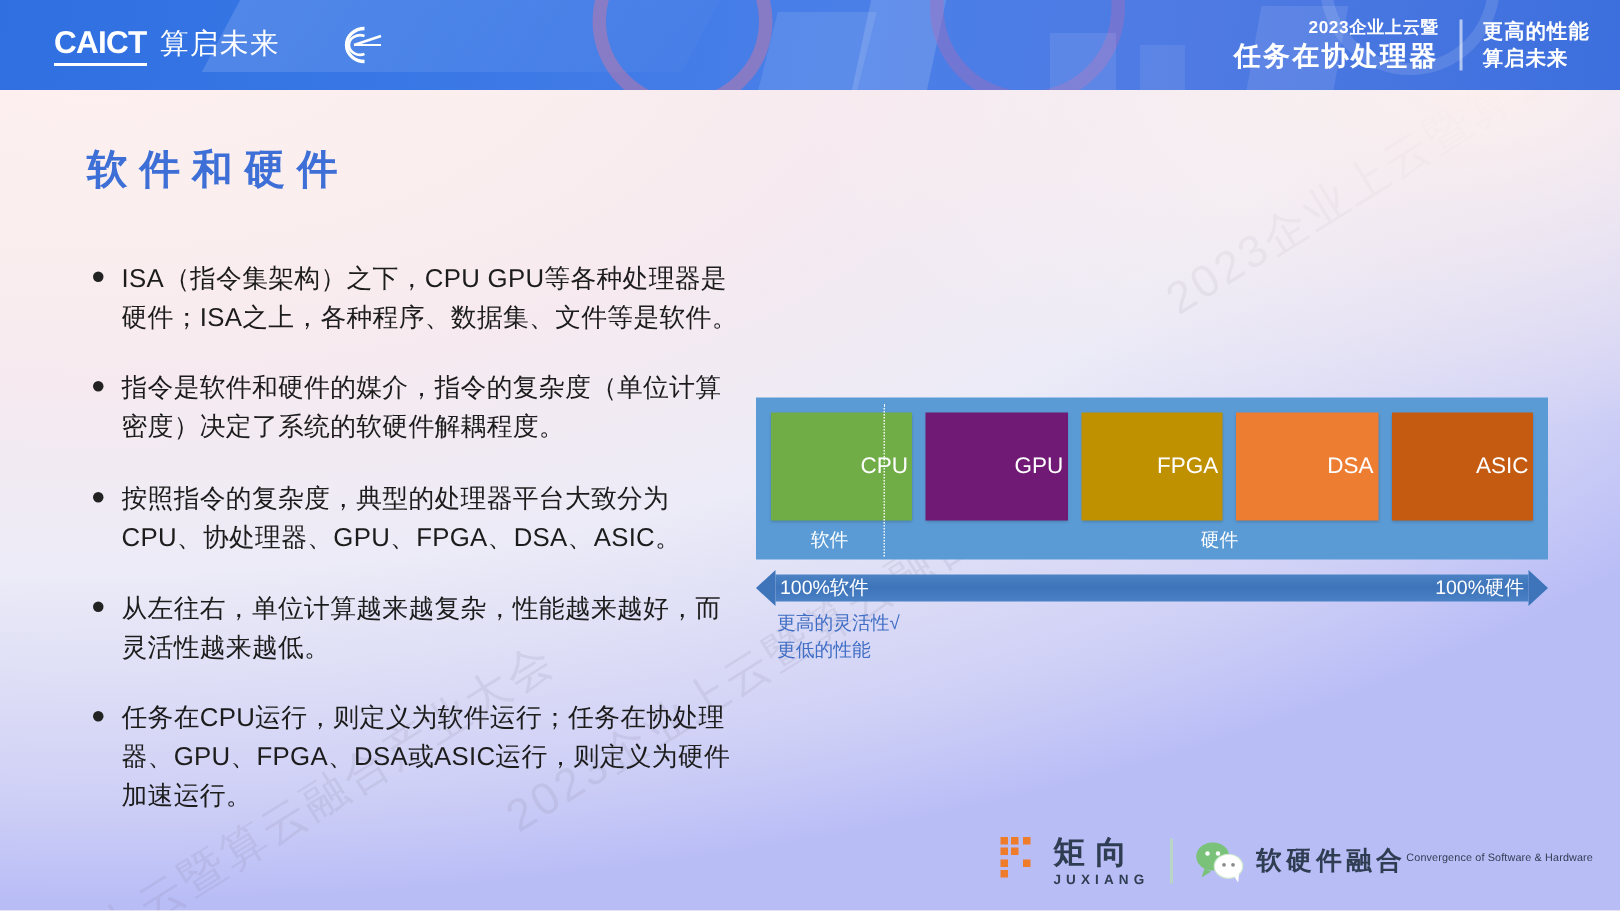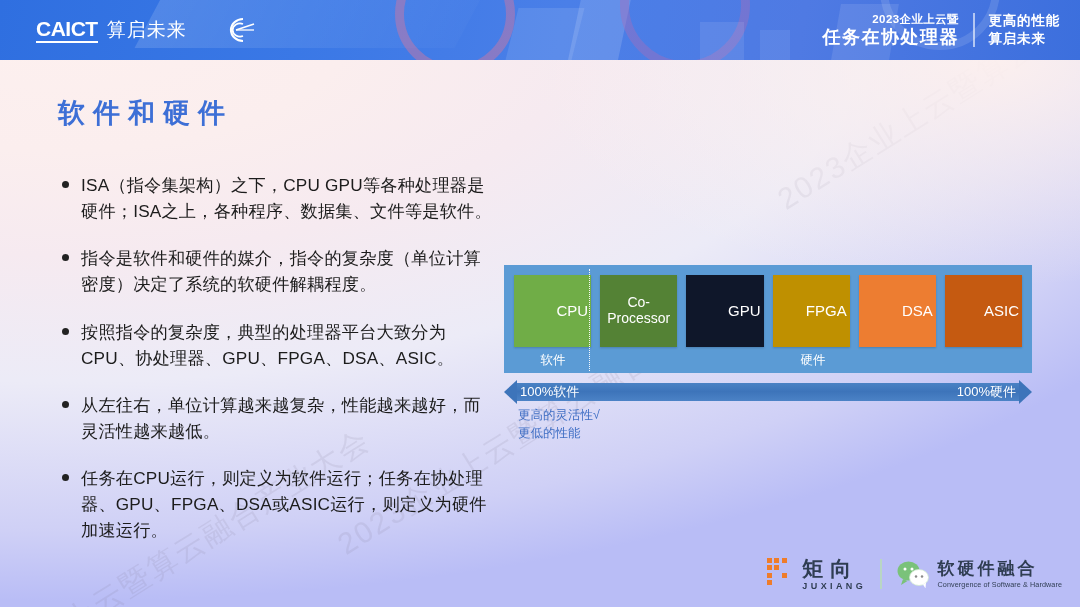--- a/index.html
+++ b/index.html
@@ -175,21 +175,21 @@
   .jx{ display:flex; gap:8px; }
   .jx-grid{ display:grid; grid-template-columns:repeat(4,5px); grid-template-rows:repeat(4,5px); gap:2.5px; }
   .jx-grid i{ display:block; width:5px; height:5px; background:#ef7c2a; }
   .jx-grid i.off{ background:transparent; }
   .jx-txt{ display:flex; flex-direction:column; line-height:1; }
   .jx-cn{ font-size:21px; font-weight:bold; color:#2f3d52; letter-spacing:7px; }
   .jx-en{ font-size:9px; font-weight:bold; color:#2f3d52; letter-spacing:3.4px; margin-top:3px; }
   .f-div{ width:1.4px; height:30px; background:#b9d6c4; }
   .wechat{ display:flex; align-items:center; gap:8px; }
   .wx-icon{ width:34px; height:28px; }
-  .sh-txt{ display:flex; flex-direction:column; line-height:1.05;}
+  .sh-txt{ display:flex; flex-direction:row; line-height:1.05;}
   .sh-cn{ font-size:17px; font-weight:bold; color:#2f3d52; letter-spacing:3px;}
   .sh-en{ font-size:7.2px; color:#2f3d52; letter-spacing:.1px; margin-top:3px;}
 </style>
 </head>
 <body>
 
 <div id="slide">
 
   <div class="wm wm1">2023企业上云暨算云融合产业大会</div>
   <div class="wm wm2">2023企业上云暨算云融合产业大会</div>
@@ -259,24 +259,21 @@
     </div>
   </div>
 
   <div id="diagram">
 
     <div class="band" style="background: rgb(91, 155, 213);">
       <div class="boxes">
         <div class="pbox" style="background: rgb(112, 173, 71);">
           <span>CPU</span>
         </div>
-        <div class="pbox two-line" style="background: rgb(84, 130, 53);">
-          <span>Co-Processor</span>
-        </div>
-        <div class="pbox" style="background: #0f172a;">
+        <div class="pbox" style="background: #701a75;">
           <span>GPU</span>
         </div>
         <div class="pbox" style="background: rgb(191, 144, 0);">
           <span>FPGA</span>
         </div>
         <div class="pbox" style="background: rgb(237, 125, 49);">
           <span>DSA</span>
         </div>
         <div class="pbox" style="background: rgb(197, 90, 17);">
           <span>ASIC</span>

